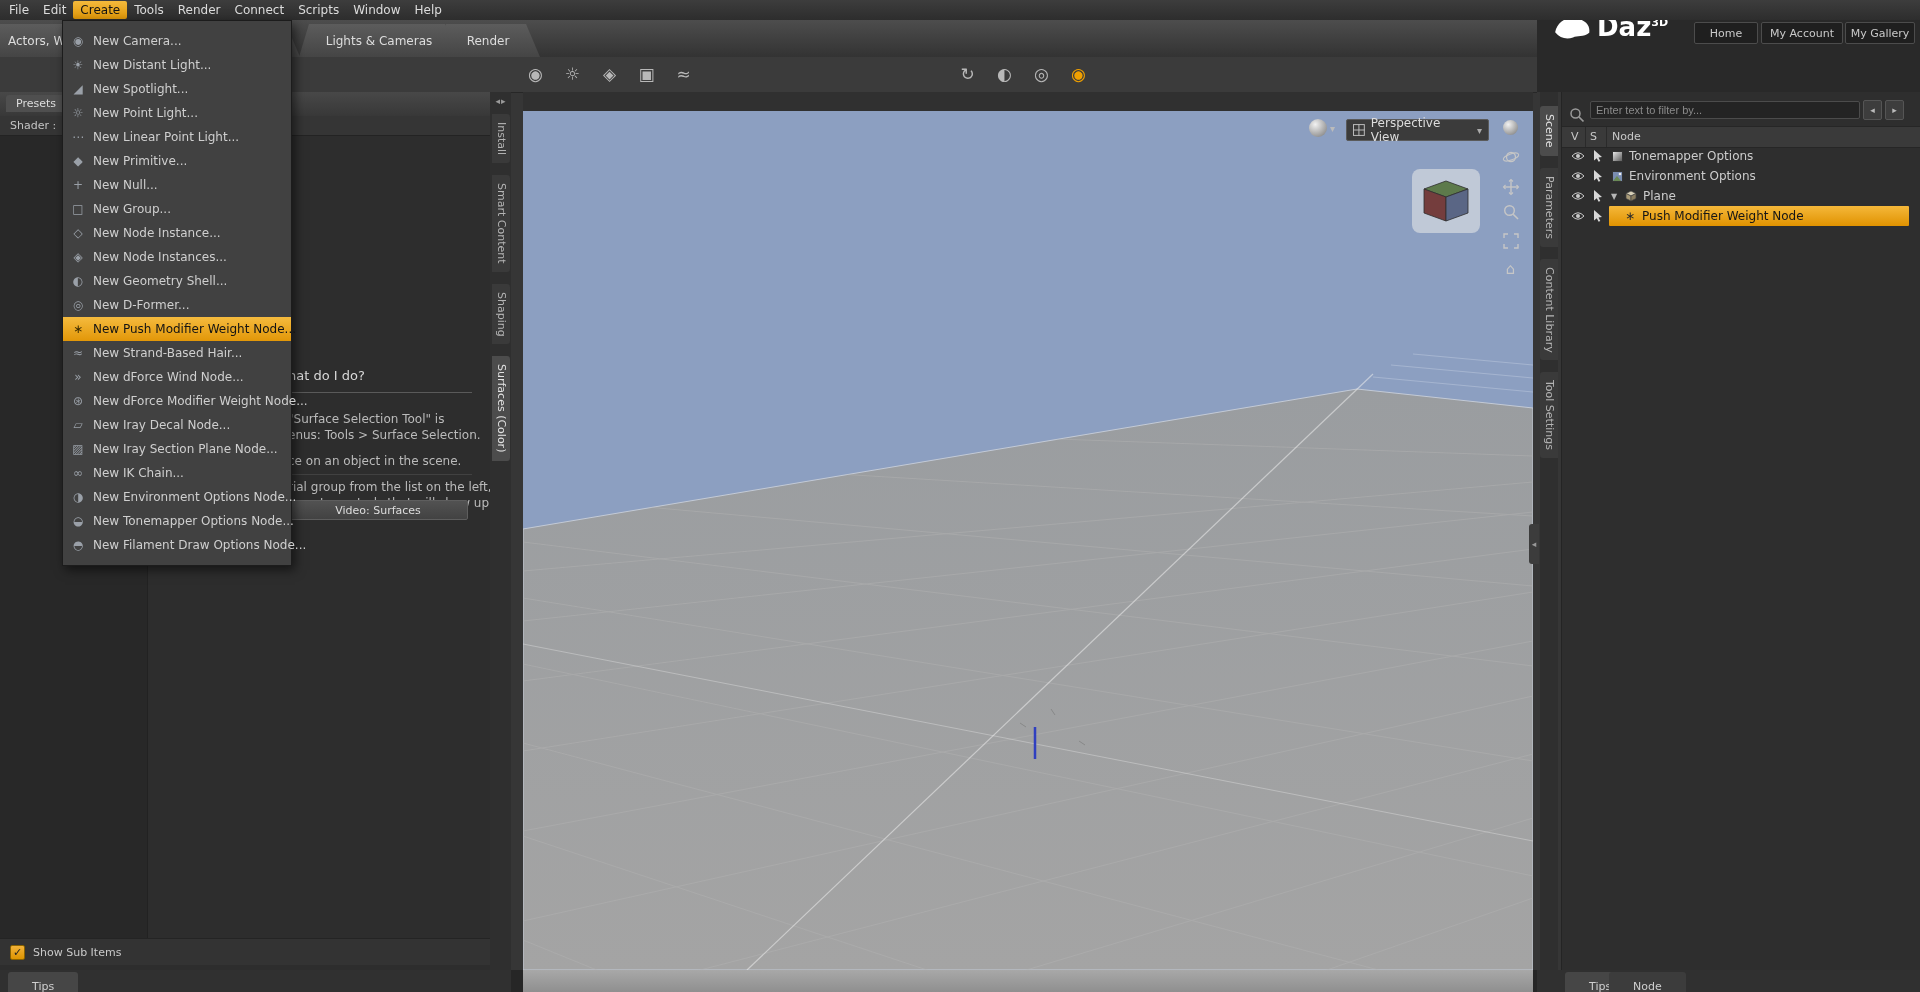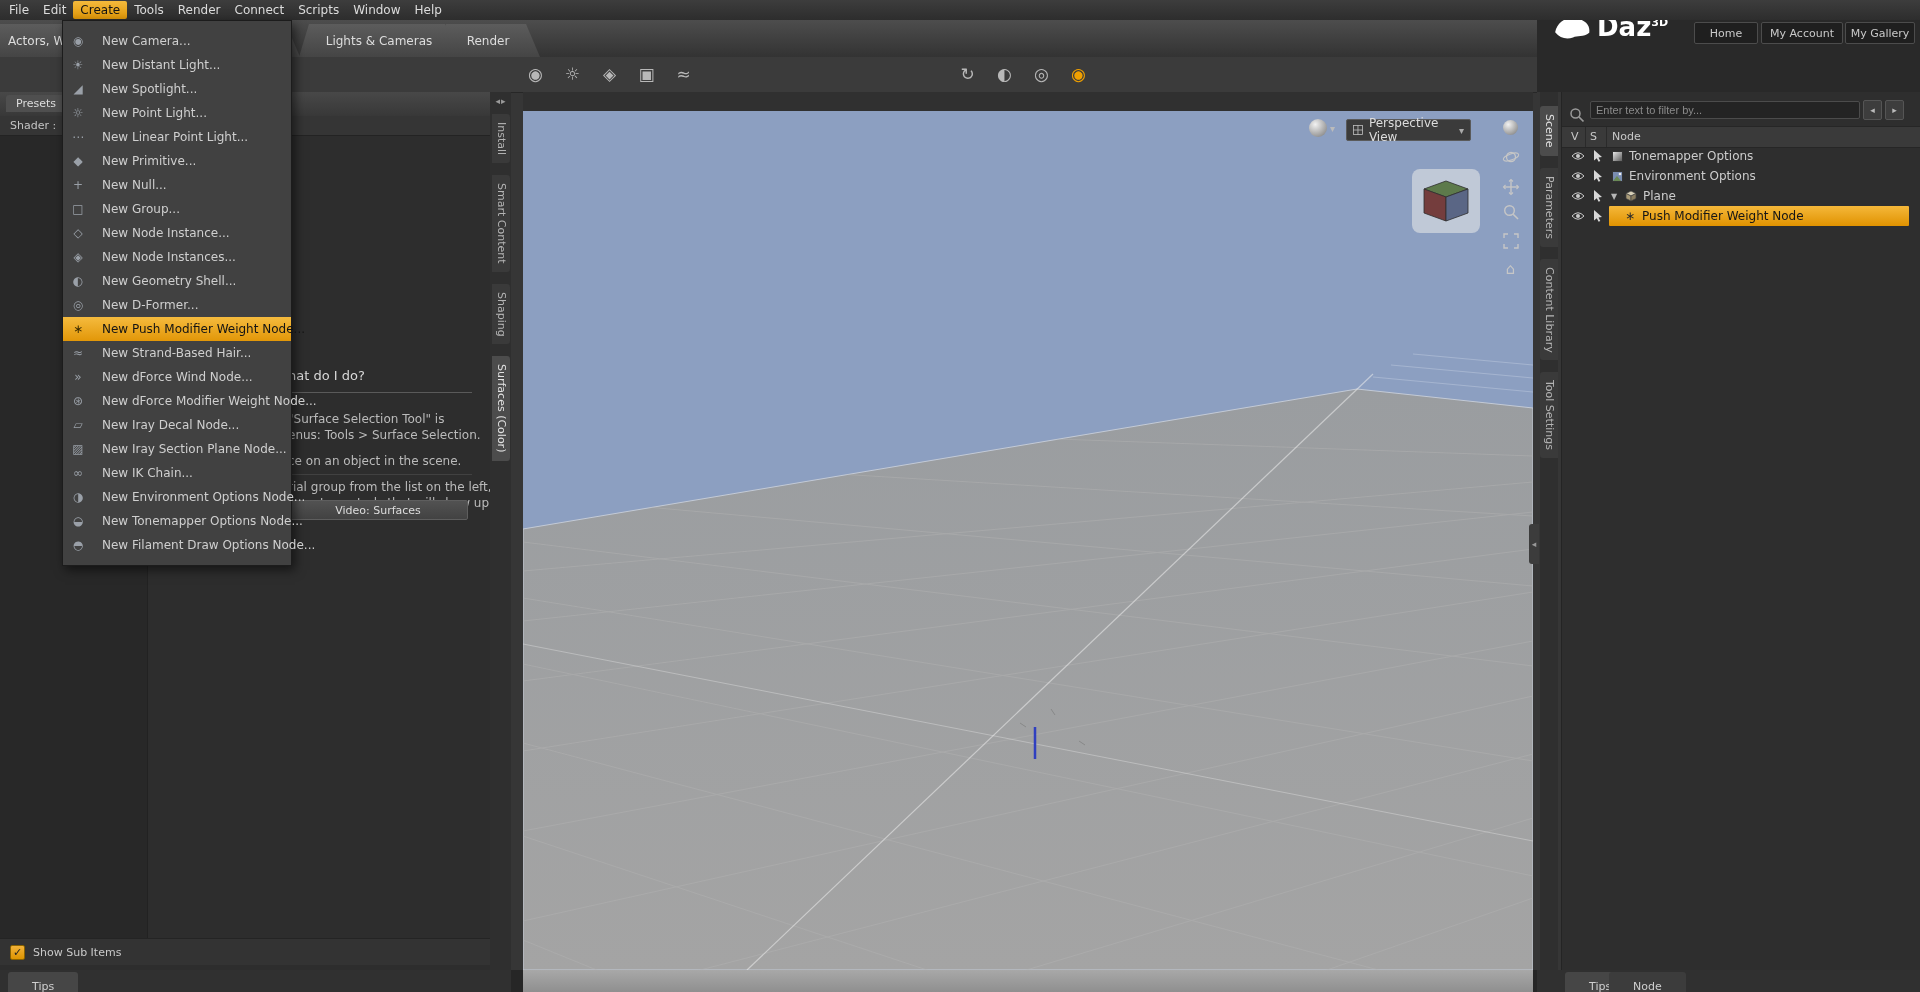--- a/index.html
+++ b/index.html
@@ -34,21 +34,21 @@
   #brand .logo-text{position:absolute;left:1596px;top:12px;font-size:26px;font-weight:bold;color:#fff;}
   #brand .logo-text sup{font-size:11px;}
   .brand-btn{position:absolute;top:22px;height:20px;background:#1f1f1f;border:1px solid #4c4c4c;border-radius:2px;
     color:#c9c9c9;font-size:11px;display:flex;align-items:center;justify-content:center;cursor:default;}
 
   
   #create-menu{left:62px;top:20px;width:228px;background:#414141;border:1px solid #1c1c1c;
     box-shadow:3px 4px 10px rgba(0,0,0,.55);padding:8px 0;z-index:60;}
   .menu-item{height:24px;display:flex;align-items:center;font-size:12px;color:#cfcfcf;cursor:default;}
   .mi-icon{flex:0 0 16px;margin-left:7px;text-align:center;color:#9aa0a8;font-size:12px;}
-  .mi-label{margin-left:16px;white-space:nowrap;}
+  .mi-label{margin-left:7px;white-space:nowrap;}
   .menu-item.highlight{background:linear-gradient(#f5bb3e,#e29708);color:#141414;}
   .menu-item.highlight .mi-icon{color:#3a2a00;}
 
   
   #left-panel{left:0;top:92px;width:490px;height:878px;background:#2d2d2d;}
   #lp-header{position:absolute;left:0;top:0;width:490px;height:24px;background:linear-gradient(#484848,#383838);border-bottom:1px solid #242424;}
   .lp-tab{position:absolute;left:6px;top:3px;padding:2px 10px;background:#4f4f4f;border-radius:3px 3px 0 0;color:#ddd;font-size:11px;}
   #lp-shader{position:absolute;left:0;top:24px;width:490px;height:20px;background:#353535;border-bottom:1px solid #232323;
     color:#c4c4c4;font-size:11px;line-height:20px;padding-left:10px;box-sizing:border-box;}
   #lp-divider{position:absolute;left:147px;top:44px;width:1px;height:804px;background:#222;}
@@ -75,21 +75,21 @@
 
   
   #viewport-pane{left:523px;top:92px;width:1010px;height:878px;background:#303030;}
   #vp-header{position:absolute;left:0;top:0;width:1010px;height:19px;background:#303030;}
   #vp-tab{position:absolute;left:5px;top:0;padding:2px 12px;background:#4a4a4a;border-radius:3px 3px 0 0;color:#ddd;font-size:11px;}
   .panel-menu{position:absolute;color:#b5b5b5;font-size:13px;line-height:13px;cursor:default;}
   #vp-scene{position:absolute;left:0;top:19px;width:1010px;height:859px;overflow:hidden;}
   #vp-scene svg.scene{position:absolute;left:0;top:0;}
   .sphere-icon{width:18px;height:18px;border-radius:50%;background:radial-gradient(circle at 35% 30%,#f2f2f2,#757575);cursor:default;}
   #draw-style{position:absolute;left:786px;top:8px;display:flex;align-items:center;gap:3px;color:#ccc;}
-  #view-select{position:absolute;left:823px;top:8px;width:125px;height:22px;background:#3b3b3b;border:1px solid #5a5a5a;border-radius:2px;
+  #view-select{position:absolute;left:823px;top:8px;width:143px;height:22px;background:#3b3b3b;border:1px solid #5a5a5a;border-radius:2px;
     display:flex;align-items:center;gap:6px;padding:0 6px;box-sizing:border-box;color:#ddd;font-size:12px;cursor:default;}
   #view-select .caret{margin-left:auto;color:#aaa;font-size:10px;}
   .nav-icon{position:absolute;left:978px;width:19px;height:19px;display:flex;align-items:center;justify-content:center;color:#c6c6c6;cursor:default;}
 
   #collapse-handle{left:1529px;top:524px;width:10px;height:40px;background:#3c3c3c;border-radius:3px 0 0 3px;
     color:#999;font-size:9px;display:flex;align-items:center;justify-content:center;z-index:30;}
 
   
   #scene-panel{left:1561px;top:92px;width:359px;height:878px;background:#2e2e2e;border-left:1px solid #242424;padding-left:27px;}
   #filter-row{position:absolute;left:0;top:6px;width:359px;height:24px;display:flex;align-items:center;}

